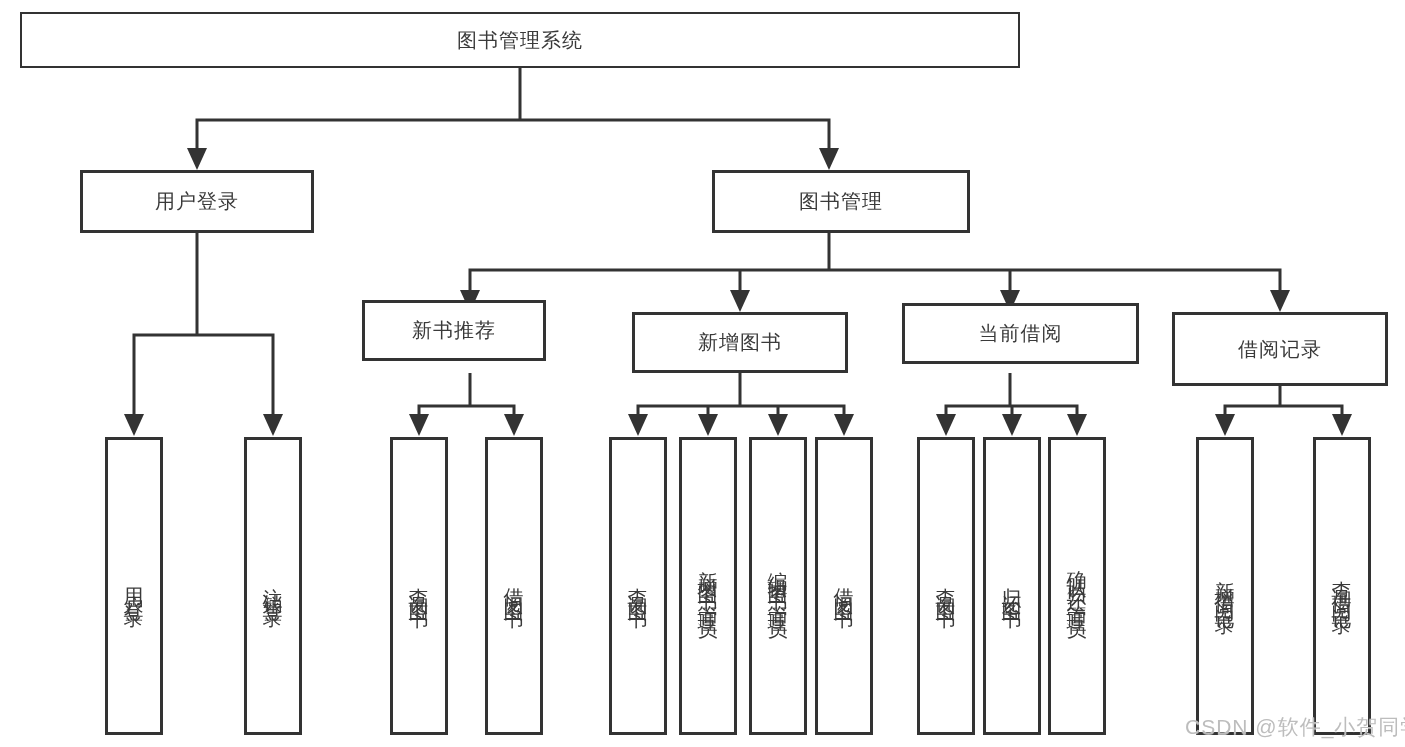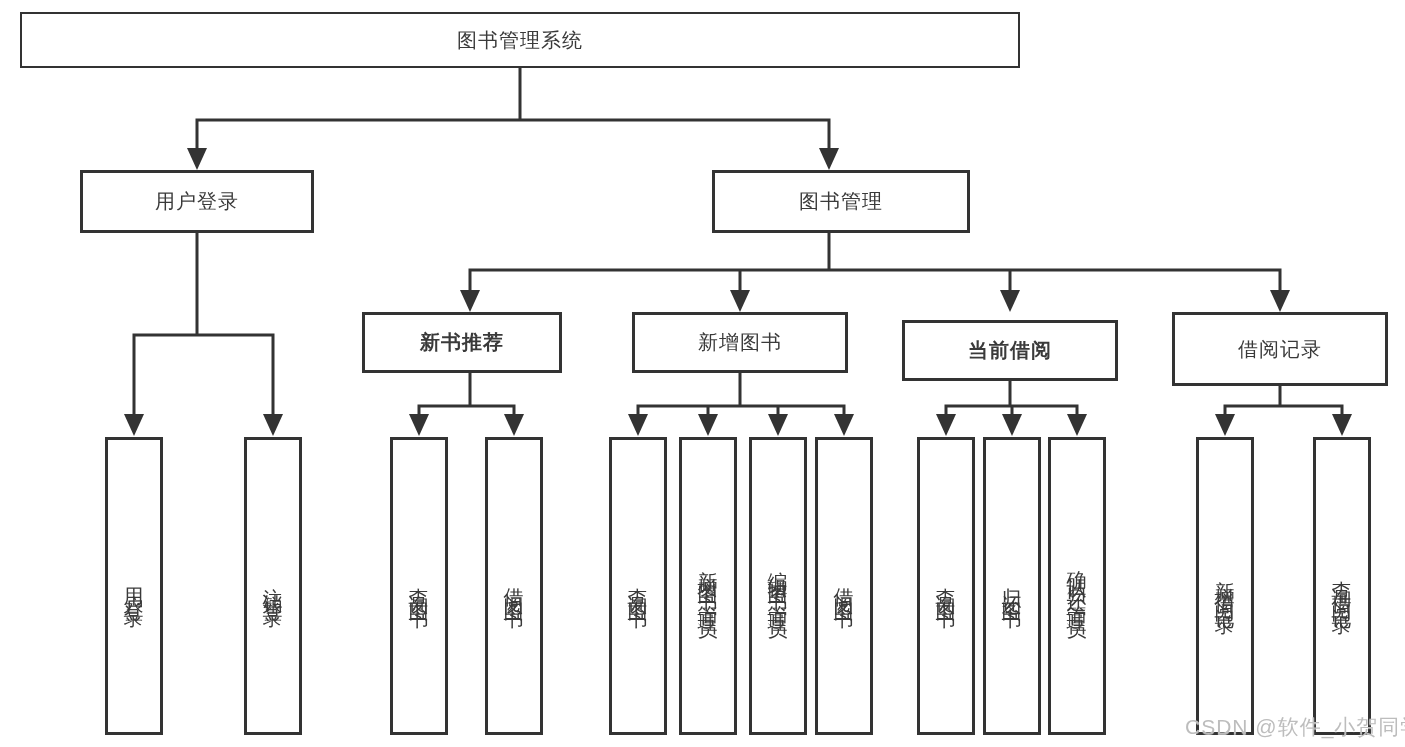--- a/index.html
+++ b/index.html
@@ -122,27 +122,27 @@
     <span>图书管理系统</span>
   </div>
 
   <div class="node" style="left:80px; top:170px; width:234px; height:63px;">
     <span>用户登录</span>
   </div>
   <div class="node" style="left:712px; top:170px; width:258px; height:63px;">
     <span>图书管理</span>
   </div>
 
-  <div class="node" style="left:362px; top:312px; width:200px; height:61px;font-weight:bold;">
+  <div class="node" style="left:362px; top:300px; width:184px; height:61px;">
     <span>新书推荐</span>
   </div>
   <div class="node" style="left:632px; top:312px; width:216px; height:61px;">
     <span>新增图书</span>
   </div>
-  <div class="node" style="left:902px; top:320px; width:216px; height:61px;font-weight:bold;">
+  <div class="node" style="left:902px; top:303px; width:237px; height:61px;">
     <span>当前借阅</span>
   </div>
   <div class="node" style="left:1172px; top:312px; width:216px; height:74px;">
     <span>借阅记录</span>
   </div>
 
   <div class="node leaf" style="left:105px;">
     <span class="vtext">用户登录</span>
   </div>
   <div class="node leaf" style="left:244px;">

